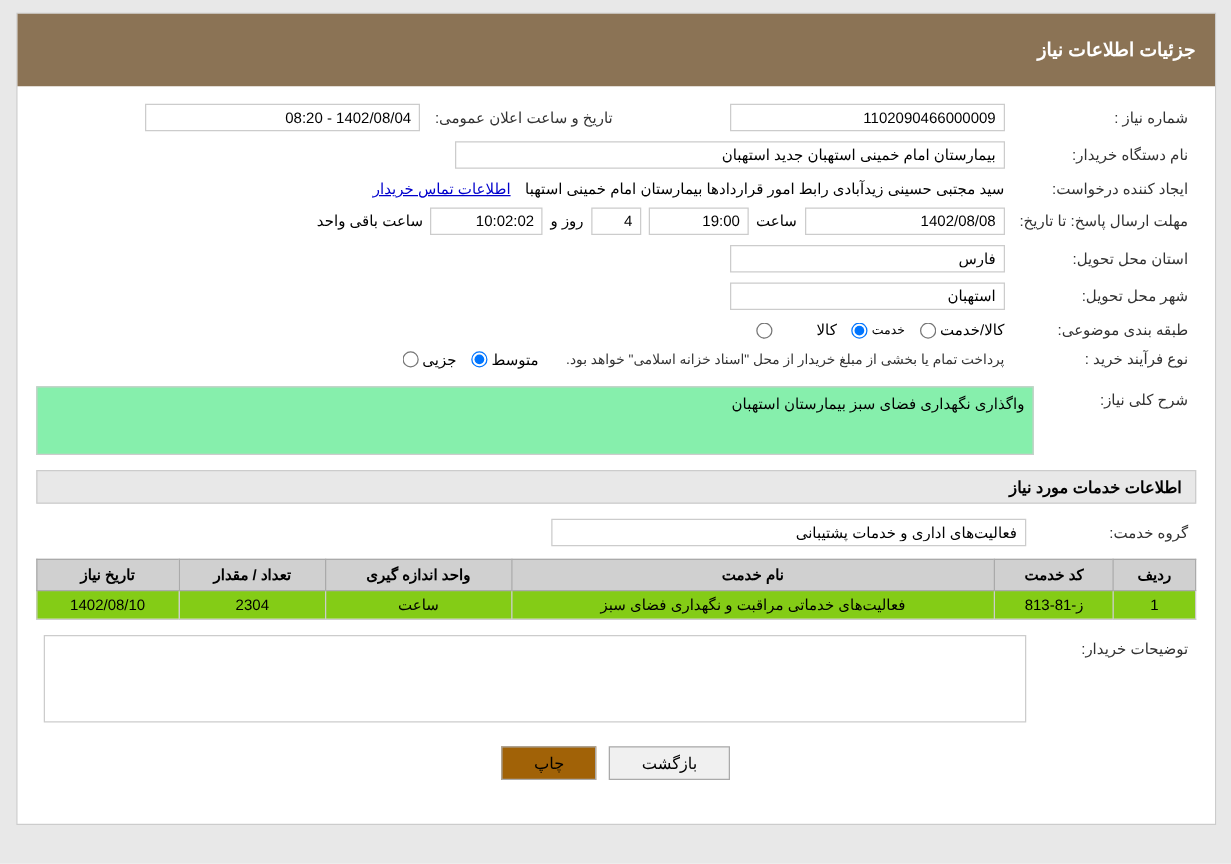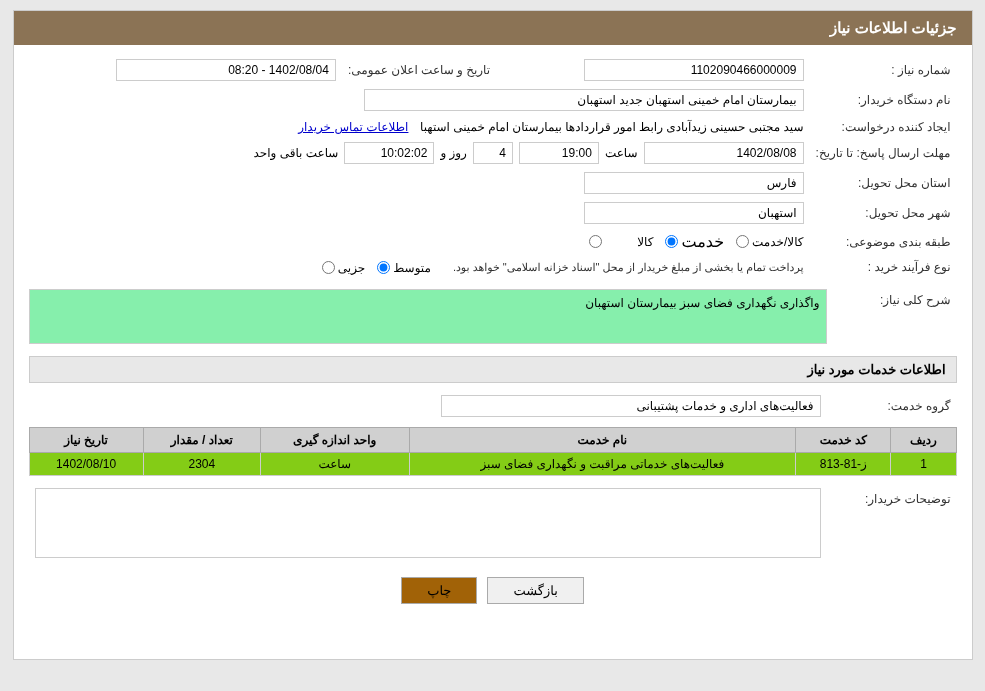--- a/index.html
+++ b/index.html
@@ -17,21 +17,21 @@
     .main-container {
       background: #fff;
       border: 1px solid #ccc;
       width: 960px;
       min-height: 650px;
     }
     .header-bar {
       background: #8b7355;
       color: #fff;
       text-align: right;
-      padding: 8px 15px;
+      padding: 20px 15px;
       font-size: 15px;
       font-weight: bold;
     }
     .content {
       padding: 10px 15px;
     }
     .form-table {
       width: 100%;
       border-collapse: collapse;
       margin-bottom: 6px;
@@ -219,21 +219,21 @@
 
       <tr>
         <td class="label-cell">طبقه بندی موضوعی:</td>
         <td class="value-cell" colspan="3">
           <div class="radio-group">
             <label class="radio-item">
               <span style="font-size:12px;">کالا/خدمت</span>
               <input type="radio" name="category" style="">
             </label>
             <label class="radio-item">
-              <span style="font-size:16px;">خدمت</span>
+              <span style="font-size:10px;">خدمت</span>
               <input type="radio" name="category" checked="" style="">
             </label>
             <label class="radio-item">
               <span style="font-size:12px;margin-left:32px;">کالا</span>
               <input type="radio" name="category" style="">
             </label>
           </div>
         </td>
       </tr>
 

